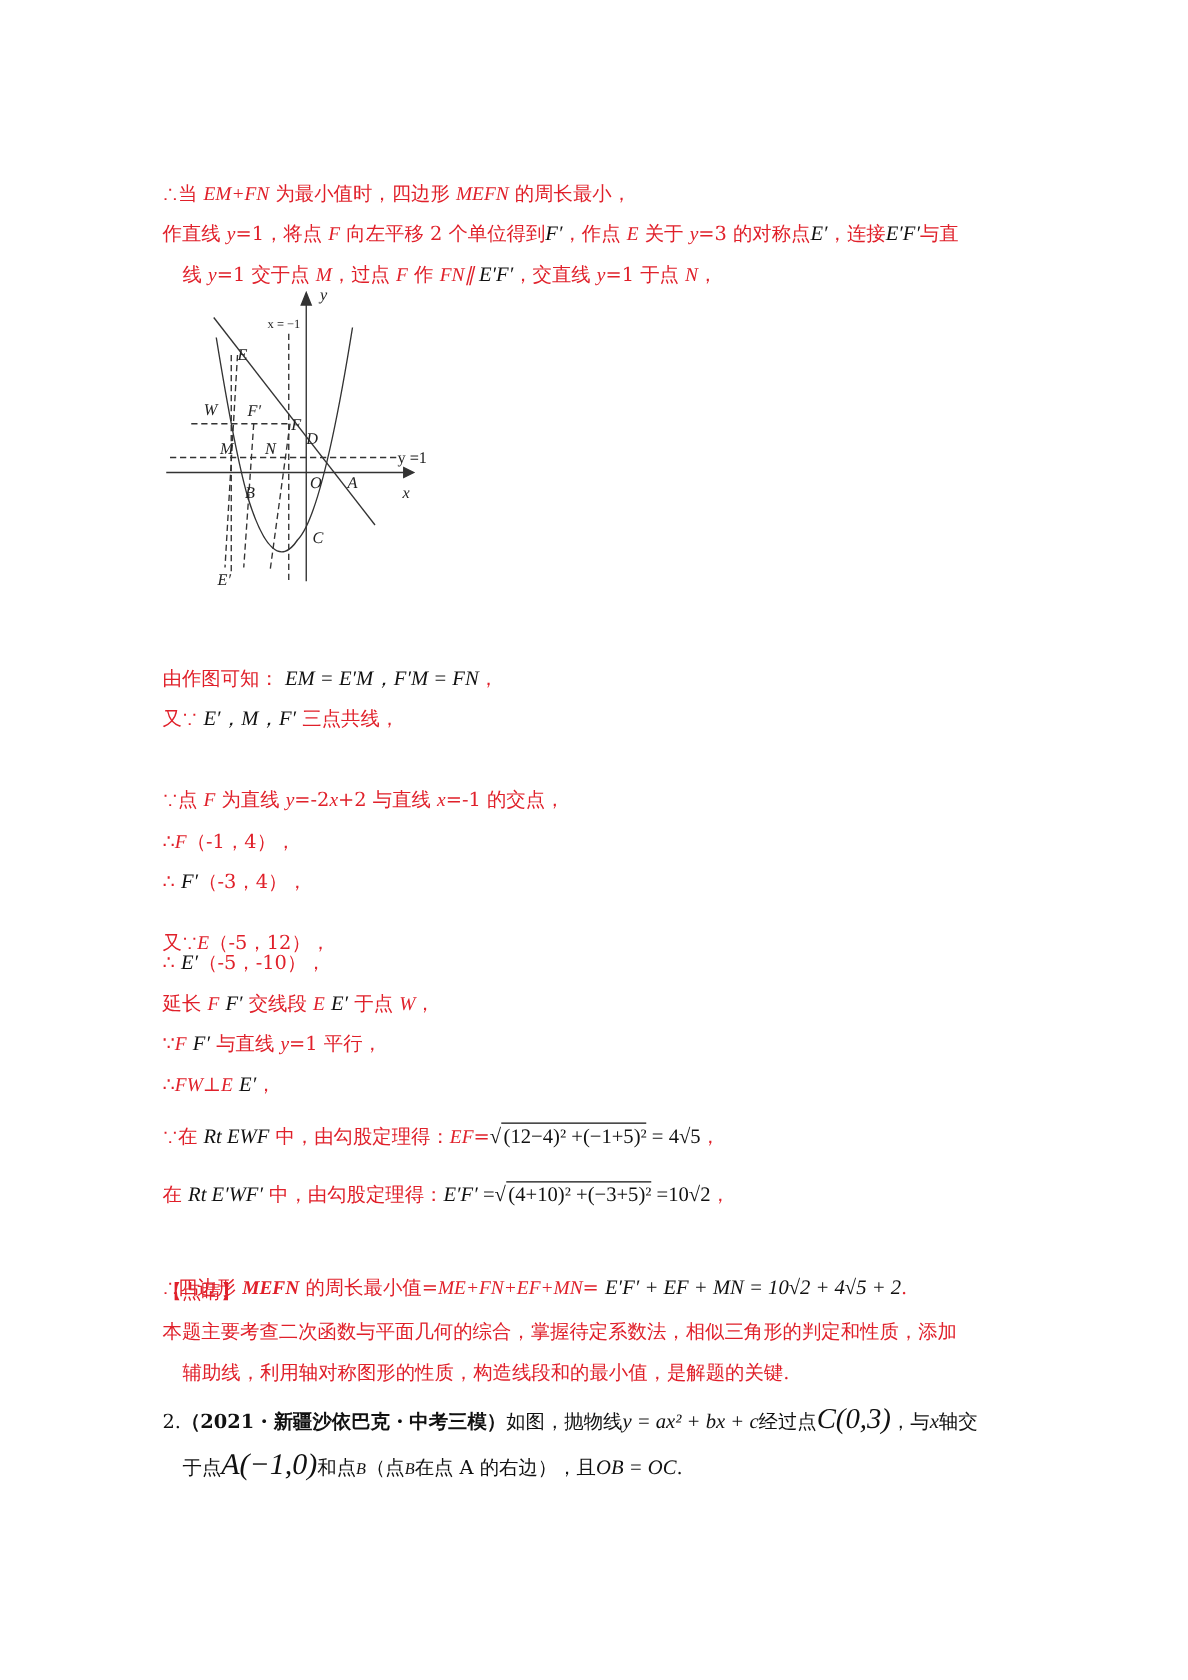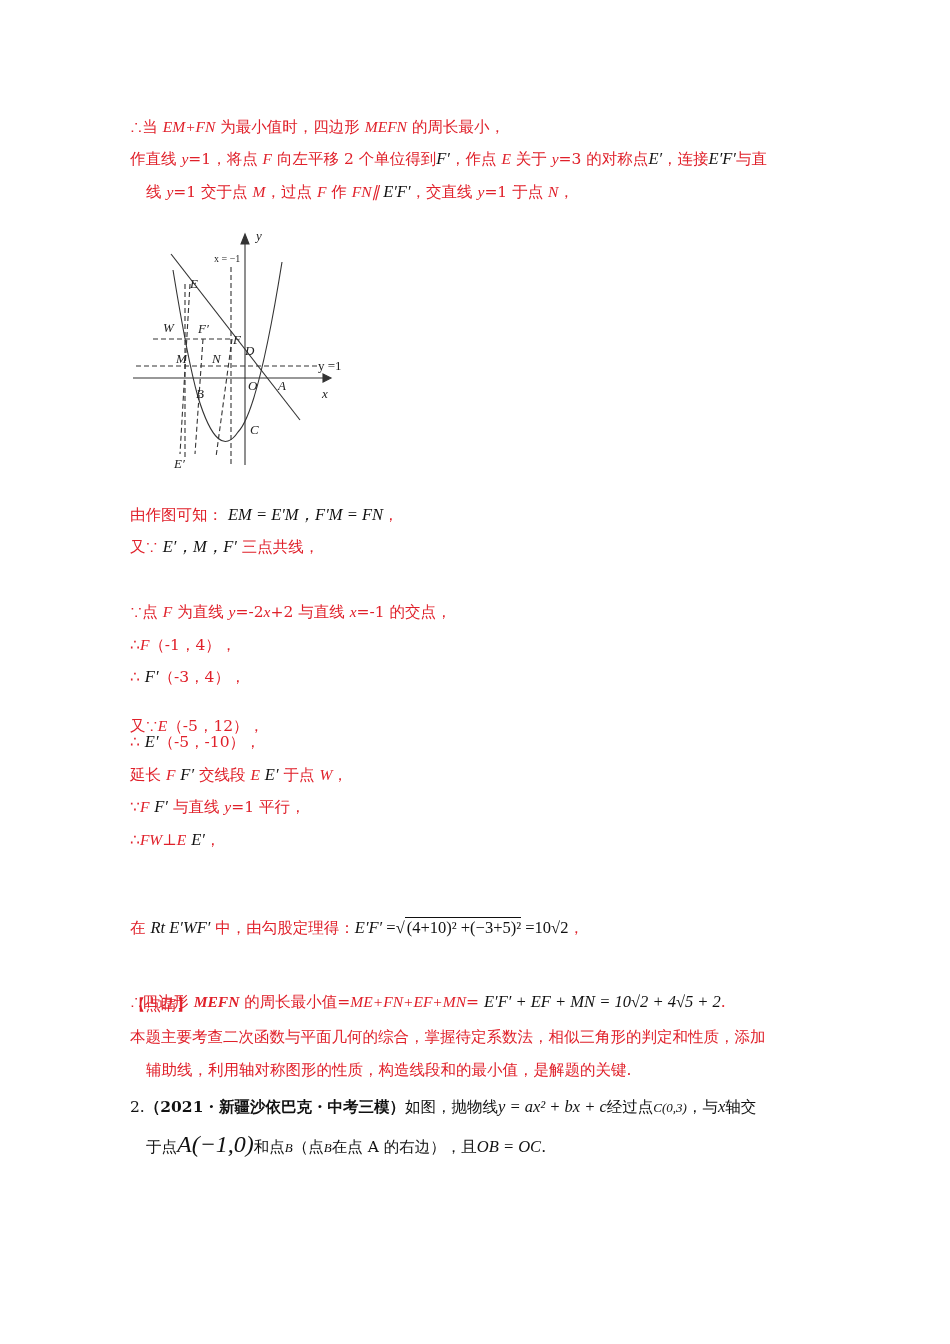--- a/index.html
+++ b/index.html
@@ -1,19 +1,19 @@
 <!DOCTYPE html>
 <html><head>
 <meta charset="utf-8">
 <style>
   html, body { margin: 0; padding: 0; background: #ffffff; }
   body { width: 950px; height: 1344px; position: relative; overflow: hidden;
          font-family: "DejaVu Serif", "Liberation Serif", serif; }
   .page { position: absolute; left: 0; top: 0; width: 950px; height: 1344px; }
-  .line { position: absolute; left: 130px; font-size: 15.5px; color: #e0202a; white-space: nowrap; line-height: 20px; }
+  .line { position: absolute; left: 130px; font-size: 15.5px; color: #e0202a; white-space: nowrap; line-height: 20px; margin-top: 28px; }
   .indent { left: 146px; }
   .it { font-style: italic; font-family: "Liberation Serif", serif; }
   .mathblk { color: #111; font-style: italic; font-family: "Liberation Serif", serif; font-size: 16.5px; }
   .rm { font-style: normal; }
   .bold { font-weight: bold; }
   .sqrt { display: inline-block; border-top: 1px solid #111; padding-left: 2px; margin-left: 0; }
   .figure { position: absolute; left: 128px; top: 222px; width: 235px; height: 255px; }
   .q2 { color: #111; }
 </style>
 </head>
@@ -112,20 +112,23 @@
   </div>
 
   <div class="line" style="top:797px;">
     <span>∵</span><span class="it">F</span> <span class="mathblk">F′</span><span> 与直线 </span><span class="it">y</span><span>=1 平行，</span>
   </div>
 
   <div class="line" style="top:830px;">
     <span>∴</span><span class="it">FW</span><span>⊥</span><span class="it">E</span> <span class="mathblk">E′</span><span>，</span>
   </div>
 
+  <div class="line" style="top:870px;">
+    <span>∵在 </span><span class="mathblk">Rt</span><span class="mathblk">  EWF</span><span> 中，由勾股定理得：</span><span class="it">EF</span><span>=</span><span class="mathblk rm">√<span class="sqrt">(12−4)² +(−1+5)²</span></span><span class="mathblk rm"> = 4√5</span><span>，</span>
+  </div>
 
   <div class="line" style="top:917px;">
     <span>在 </span><span class="mathblk">Rt</span><span class="mathblk">  E′WF′</span><span> 中，由勾股定理得：</span><span class="mathblk">E′F′</span><span class="mathblk rm"> =</span><span class="mathblk rm">√<span class="sqrt">(4+10)² +(−3+5)²</span></span><span class="mathblk rm"> =10√2</span><span>，</span>
   </div>
 
   <div class="line" style="top:992px;">
     <span>∴四边形 </span><span class="it bold">MEFN</span><span> 的周长最小值=</span><span class="it">ME+FN+EF+MN</span><span>= </span><span class="mathblk">E′F′ + EF + MN = 10√2 + 4√5 + 2</span><span>.</span>
   </div>
 
   <div class="line" style="top:995px;">
@@ -134,20 +137,20 @@
 
   <div class="line" style="top:1027px;">
     <span>本题主要考查二次函数与平面几何的综合，掌握待定系数法，相似三角形的判定和性质，添加</span>
   </div>
 
   <div class="line indent" style="top:1060px;">
     <span>辅助线，利用轴对称图形的性质，构造线段和的最小值，是解题的关键.</span>
   </div>
 
   <div class="line q2" style="top:1097px;">
-    <span>2.</span><span class="bold">（2021・新疆沙依巴克・中考三模）</span><span>如图，抛物线</span><span class="mathblk">y = ax² + bx + c</span><span>经过点</span><span class="mathblk" style="font-size:13px;">C(0,3)</span><span>，与</span><span class="mathblk">x</span><span>轴交</span>
+    <span>2.</span><span class="bold">（2021・新疆沙依巴克・中考三模）</span><span>如图，抛物线</span><span class="mathblk">y = ax² + bx + c</span><span>经过点</span><span class="mathblk" style="font-size:23px;">C(0,3)</span><span>，与</span><span class="mathblk">x</span><span>轴交</span>
   </div>
 
   <div class="line indent q2" style="top:1134px;">
     <span>于点</span><span class="mathblk" style="font-size:24px;">A(−1,0)</span><span>和点</span><span class="mathblk" style="font-size:13px;">B</span><span>（点</span><span class="mathblk" style="font-size:13px;">B</span><span>在点 A 的右边），且</span><span class="mathblk">OB = OC</span><span>.</span>
   </div>
 
 </div>
 
 </body></html>

